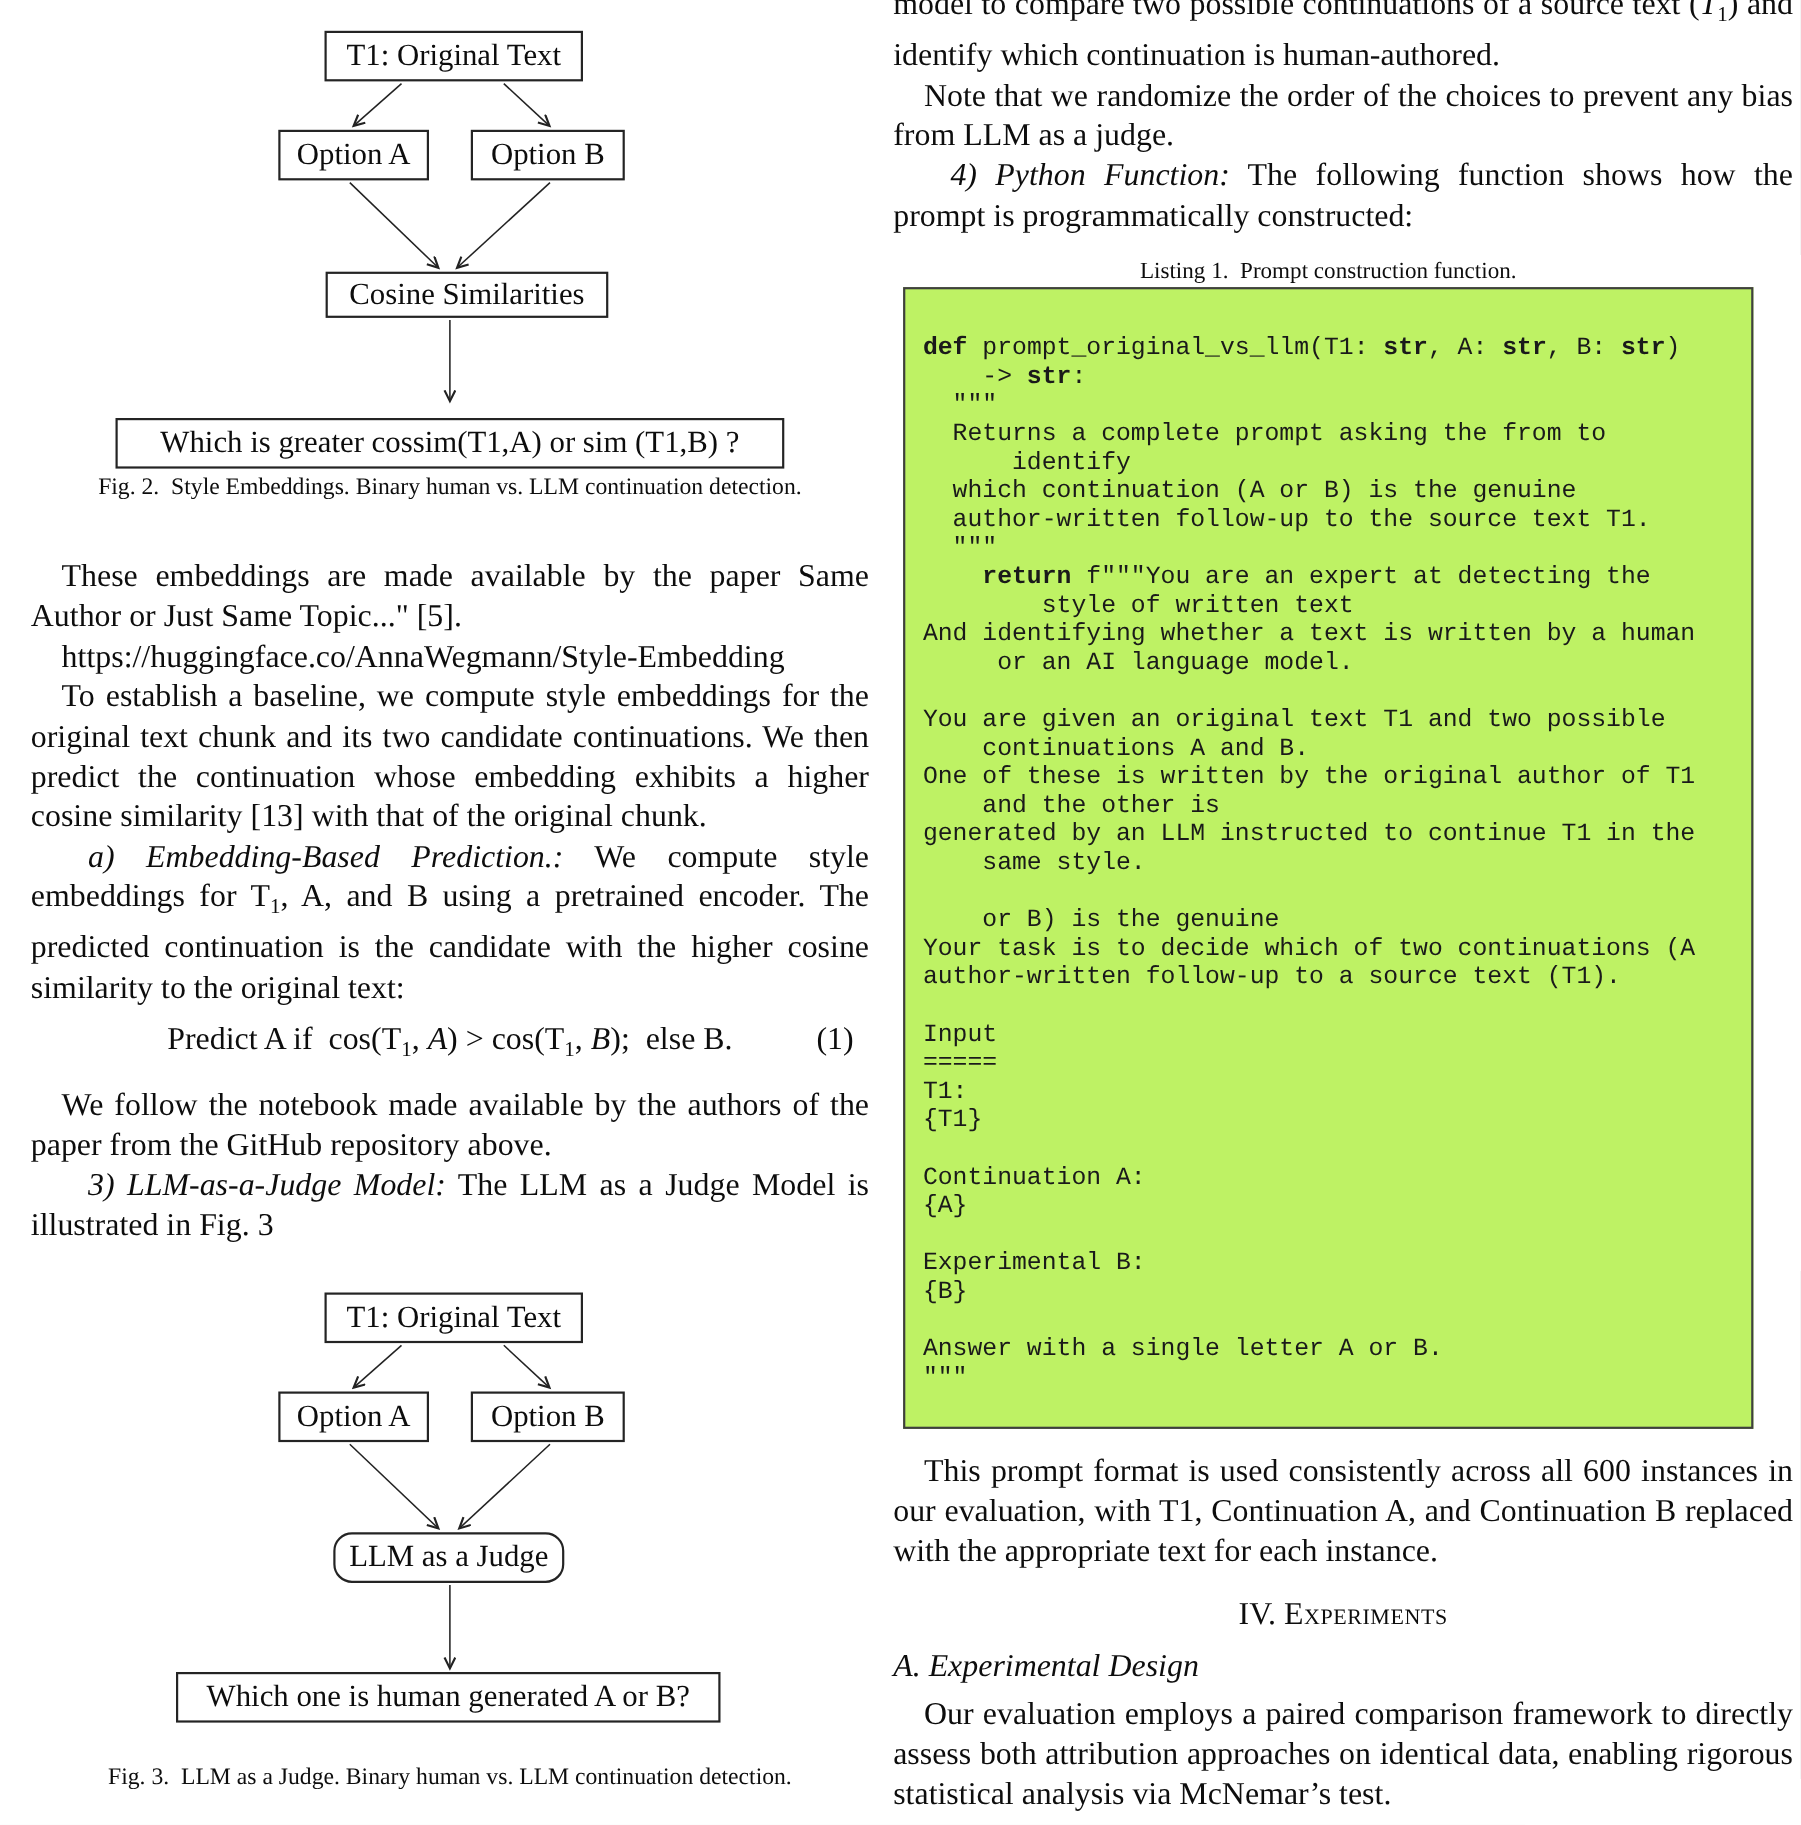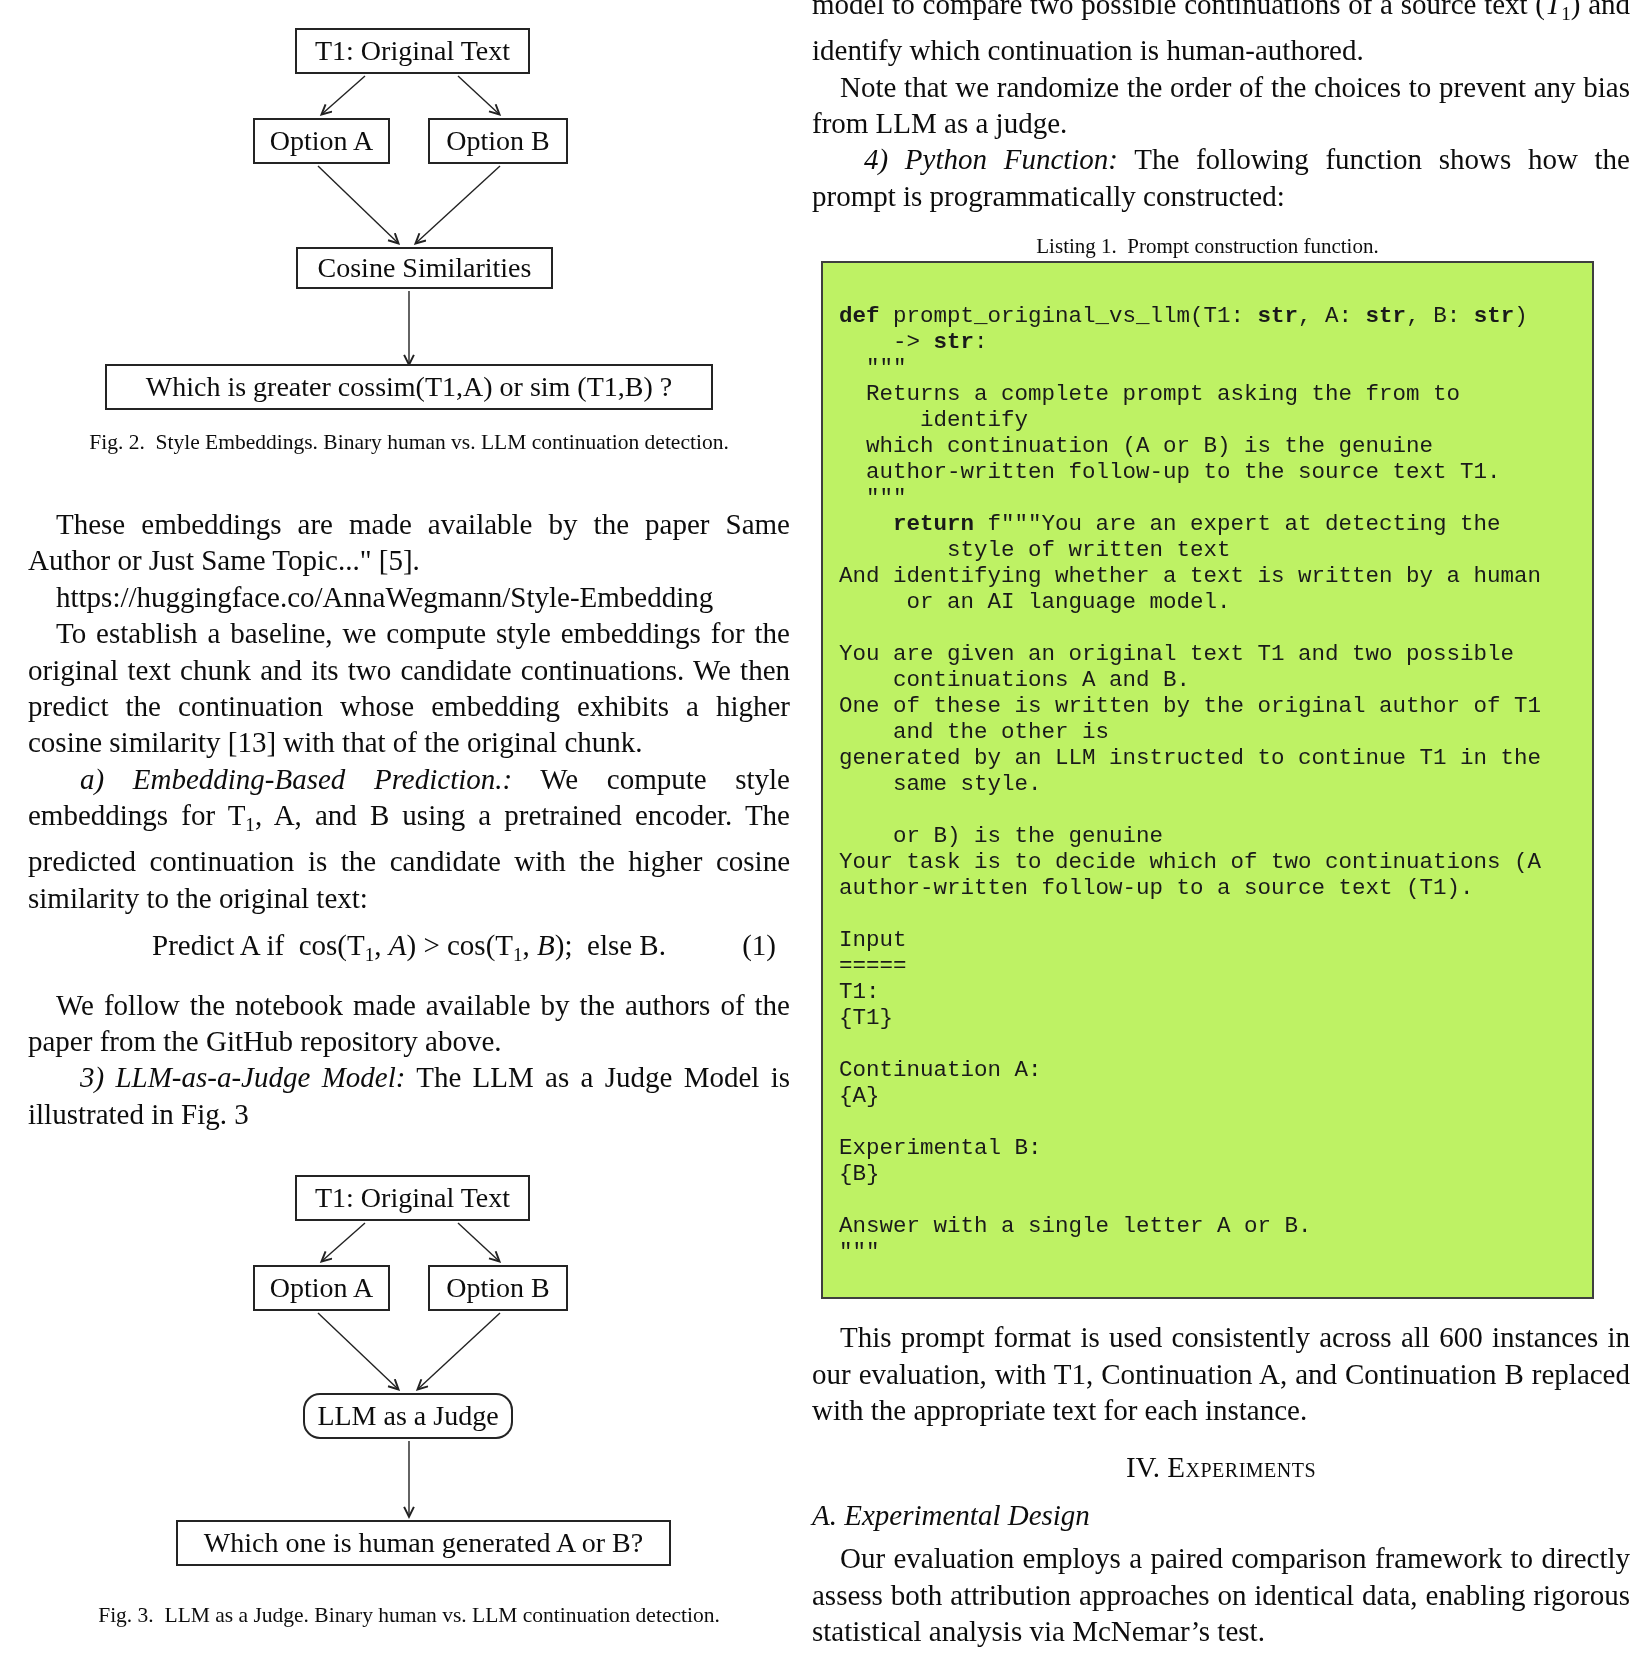--- a/index.html
+++ b/index.html
@@ -84,21 +84,21 @@
         <line x1="365" y1="76" x2="322" y2="114" stroke="#222" stroke-width="1.4" marker-end="url(#ah2)"></line>
         <line x1="458" y1="76" x2="499" y2="114" stroke="#222" stroke-width="1.4" marker-end="url(#ah2)"></line>
         <line x1="318" y1="166" x2="398" y2="243" stroke="#222" stroke-width="1.4" marker-end="url(#ah2)"></line>
         <line x1="500" y1="166" x2="416" y2="243" stroke="#222" stroke-width="1.4" marker-end="url(#ah2)"></line>
         <line x1="409" y1="291" x2="409" y2="364" stroke="#222" stroke-width="1.4" marker-end="url(#ah2)"></line>
       </svg>
       <div class="node" style="left:295px; top:28px;  width:235px; height:46px;">T1: Original Text</div>
       <div class="node" style="left:253px; top:118px; width:137px; height:46px;">Option A</div>
       <div class="node" style="left:428px; top:118px; width:140px; height:46px;">Option B</div>
       <div class="node" style="left:296px; top:247px; width:257px; height:42px;">Cosine Similarities</div>
-      <div class="node" style="left:105px; top:364px; width:608px; height:46px;">Which is greater cossim(T1,A) or sim (T1,B) ?</div>
+      <div class="node" style="left:105px; top:380px; width:608px; height:46px;">Which is greater cossim(T1,A) or sim (T1,B) ?</div>
     </figure>
 
     <div class="fig-caption" style="top:430px;">Fig. 2.&nbsp; Style Embeddings. Binary human vs. LLM continuation detection.</div>
 
     <div class="left-text">
       <p class="indent">These embeddings are made available by the paper Same Author or Just Same Topic..." [5].</p>
       <p class="indent nojust">https://huggingface.co/AnnaWegmann/Style-Embedding</p>
       <p class="indent">To establish a baseline, we compute style embeddings for the original text chunk and its two candidate continuations. We then predict the continuation whose embedding exhibits a higher cosine similarity [13] with that of the original chunk.</p>
       <p class="indent2"><span class="ital">a) Embedding-Based Prediction.:</span><span> We compute style embeddings for T</span><span class="subs">1</span><span>, A, and B using a pretrained encoder. The predicted continuation is the candidate with the higher cosine similarity to the original text:</span></p>
       <div class="equation">
@@ -119,21 +119,21 @@
         <line x1="365" y1="63" x2="322" y2="101" stroke="#222" stroke-width="1.4" marker-end="url(#ah3)"></line>
         <line x1="458" y1="63" x2="499" y2="101" stroke="#222" stroke-width="1.4" marker-end="url(#ah3)"></line>
         <line x1="318" y1="153" x2="398" y2="229" stroke="#222" stroke-width="1.4" marker-end="url(#ah3)"></line>
         <line x1="500" y1="153" x2="418" y2="229" stroke="#222" stroke-width="1.4" marker-end="url(#ah3)"></line>
         <line x1="409" y1="281" x2="409" y2="356" stroke="#222" stroke-width="1.4" marker-end="url(#ah3)"></line>
       </svg>
       <div class="node" style="left:295px; top:15px;  width:235px; height:46px;">T1: Original Text</div>
       <div class="node" style="left:253px; top:105px; width:137px; height:46px;">Option A</div>
       <div class="node" style="left:428px; top:105px; width:140px; height:46px;">Option B</div>
       <div class="node" style="left:303px; top:233px; width:210px; height:46px;border-radius:17px;">LLM as a Judge</div>
-      <div class="node" style="left:160px; top:360px; width:495px; height:46px;margin-left:16px;">Which one is human generated A or B?</div>
+      <div class="node" style="left:160px; top:360px; width:495px; height:46px;">Which one is human generated A or B?</div>
     </figure>
 
     <div class="fig-caption" style="top:1603px;">Fig. 3.&nbsp; LLM as a Judge. Binary human vs. LLM continuation detection.</div>
   </div>
 
   <div class="col col-right">
 
     <p class="first-para"><span>model to compare two possible continuations of a source text (</span><span class="ital">T</span><span class="subs">1</span><span>) and identify which continuation is human-authored.</span></p>
     <p class="indent">Note that we randomize the order of the choices to prevent any bias from LLM as a judge.</p>
     <p class="indent2"><span class="ital">4) Python Function:</span><span> The following function shows how the prompt is programmatically constructed:</span></p>

